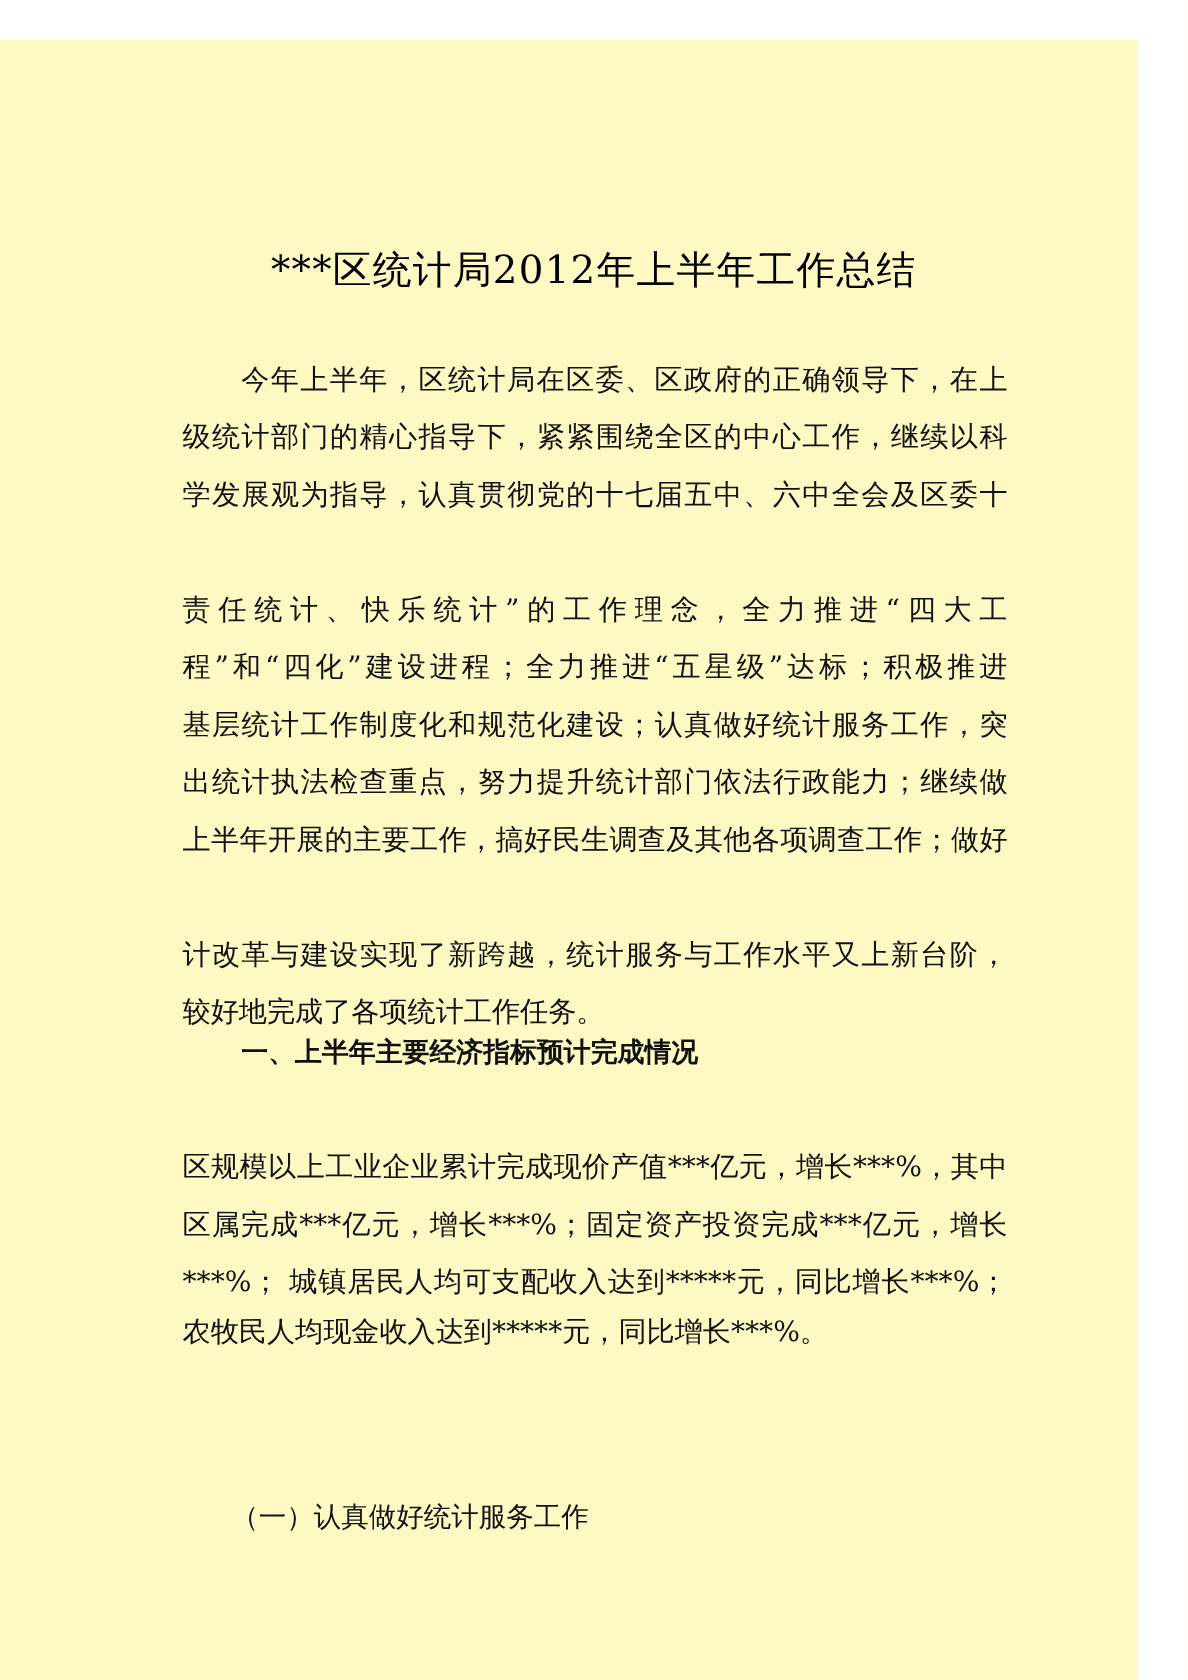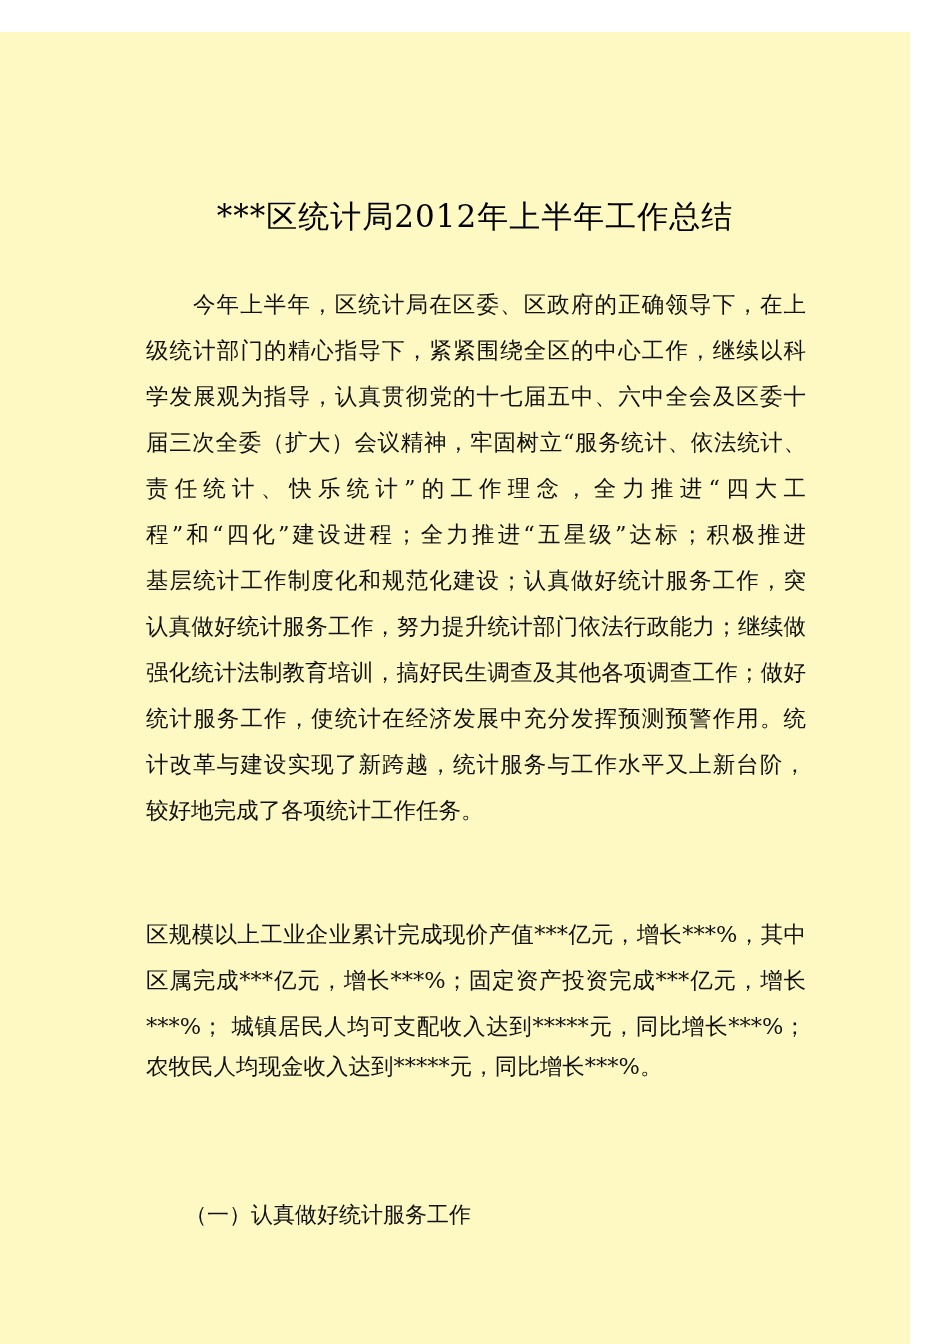--- a/index.html
+++ b/index.html
@@ -18,30 +18,29 @@
 </style>
 </head>
 <body>
 
 <div class="page">
   <div class="title">***区统计局2012年上半年工作总结</div>
 
   <div class="line indent" style="top:257px">今年上半年，区统计局在区委、区政府的正确领导下，在上</div>
   <div class="line" style="top:303px">级统计部门的精心指导下，紧紧围绕全区的中心工作，继续以科</div>
   <div class="line" style="top:349px">学发展观为指导，认真贯彻党的十七届五中、六中全会及区委十</div>
-  <div class="line" style="top:395px">届三次全委（扩大）会议精神，牢固树立“服务统计、依法统计、</div>
   <div class="line" style="top:441px">责任统计、快乐统计”的工作理念，全力推进“四大工</div>
   <div class="line" style="top:487px">程”和“四化”建设进程；全力推进“五星级”达标；积极推进</div>
   <div class="line" style="top:533px">基层统计工作制度化和规范化建设；认真做好统计服务工作，突</div>
-  <div class="line" style="top:579px">认真做好统计服务工作，努力提升统计部门依法行政能力；继续做</div>
-  <div class="line" style="top:625px">强化统计法制教育培训，搞好民生调查及其他各项调查工作；做好</div>
-  <div class="line" style="top:671px">统计服务工作，使统计在经济发展中充分发挥预测预警作用。统</div>
+  <div class="line" style="top:579px">出统计执法检查重点，努力提升统计部门依法行政能力；继续做</div>
+  <div class="line" style="top:625px">上半年开展的主要工作，搞好民生调查及其他各项调查工作；做好</div>
   <div class="line" style="top:717px">计改革与建设实现了新跨越，统计服务与工作水平又上新台阶，</div>
   <div class="line last" style="top:763px">较好地完成了各项统计工作任务。</div>
 
+  <div class="heading" style="top:796px">一、上半年主要经济指标预计完成情况</div>
 
   <div class="line" style="top:887px">区规模以上工业企业累计完成现价产值***亿元，增长***%，其中</div>
   <div class="line" style="top:933px">区属完成***亿元，增长***%；固定资产投资完成***亿元，增长</div>
   <div class="line" style="top:979px">***%； 城镇居民人均可支配收入达到*****元，同比增长***%；</div>
   <div class="line last" style="top:1019px">农牧民人均现金收入达到*****元，同比增长***%。</div>
 
   <div class="sub" style="top:1168px; left:185px;">（一）认真做好统计服务工作</div>
 </div>
 
 </body></html>

